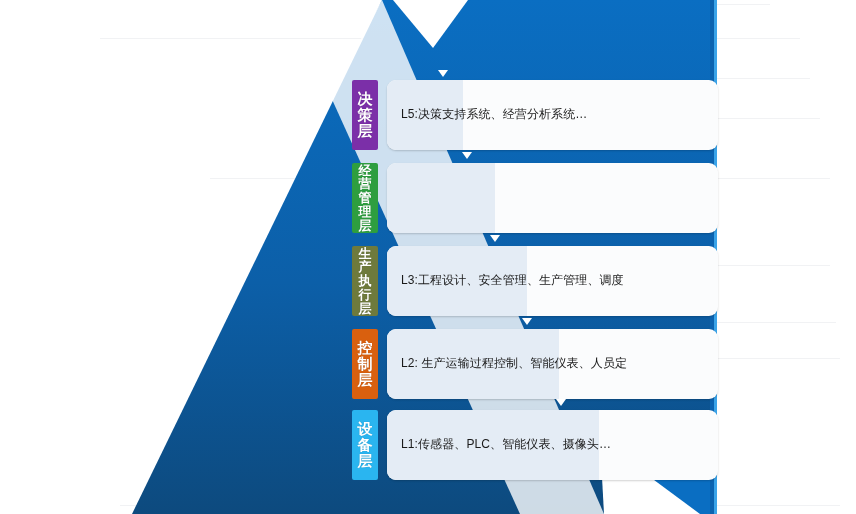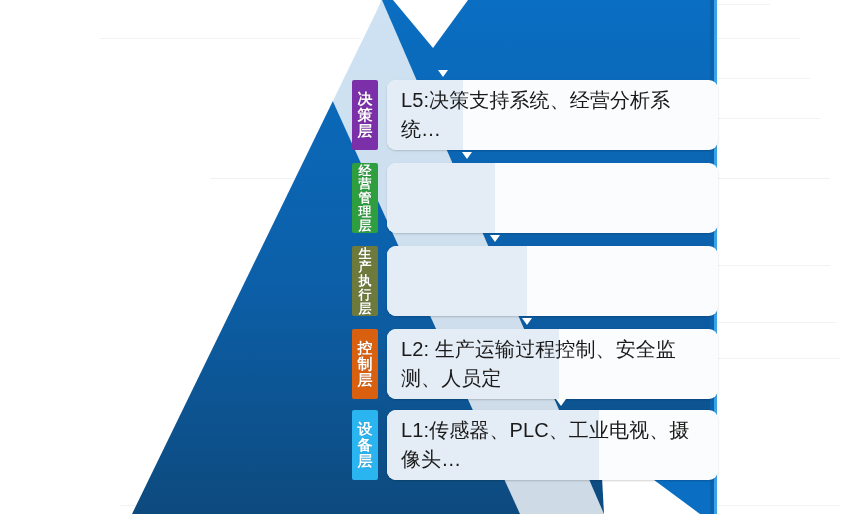--- a/index.html
+++ b/index.html
@@ -89,21 +89,21 @@
     border-radius: 9px;
     box-shadow: 0 1px 2px rgba(0,0,0,0.18);
     display: flex;
     align-items: center;
     box-sizing: border-box;
     padding: 0 14px;
     position: relative;
     overflow: hidden;
   }
   .card-text {
-    font-size: 20px;
+    font-size: 12px;
     line-height: 1.45;
     color: #1a1a1a;
     letter-spacing: 0.1px;
     position: relative;
     z-index: 2;
   }
   
   .card-beam {
     position: absolute;
     top: 0;
@@ -205,47 +205,48 @@
       <div class="tag" style="background:#6e7a3c; font-size:13px;">
         <span>生</span>
         <span>产</span>
         <span>执</span>
         <span>行</span>
         <span>层</span>
       </div>
       <div class="card">
         <div class="card-beam" style="width:140px;"></div>
         <div class="card-text">
+          <div>L3:工程设计、安全管理、生产管理、调度</div>
         </div>
       </div>
     </div>
 
     <div class="row" style="left:352px; top:329px; width:366px; height:70px;">
       <div class="tag" style="background:#d9600f;">
         <span>控</span>
         <span>制</span>
         <span>层</span>
       </div>
       <div class="card">
         <div class="card-beam" style="width:172px;"></div>
         <div class="card-text">
-          <div>L2: 生产运输过程控制、安全监测、人员定</div>
+          <div>L2: 生产运输过程控制、智能仪表、人员定</div>
         </div>
       </div>
     </div>
 
     <div class="row" style="left:352px; top:410px; width:366px; height:70px;">
       <div class="tag" style="background:#2ab5f0;">
         <span>设</span>
         <span>备</span>
         <span>层</span>
       </div>
       <div class="card">
         <div class="card-beam" style="width:212px;"></div>
-        <div class="card-text">L1:传感器、PLC、工业电视、摄像头…</div>
+        <div class="card-text">L1:传感器、PLC、智能仪表、摄像头…</div>
       </div>
     </div>
 
     <div class="gap-arrow" style="left:462px; top:152px;"></div>
     <div class="gap-arrow" style="left:490px; top:235px;"></div>
     <div class="gap-arrow" style="left:522px; top:318px;"></div>
     <div class="gap-arrow" style="left:556px; top:399px;"></div>
     <div class="gap-arrow" style="left:438px; top:70px;"></div>
   </div>
 

